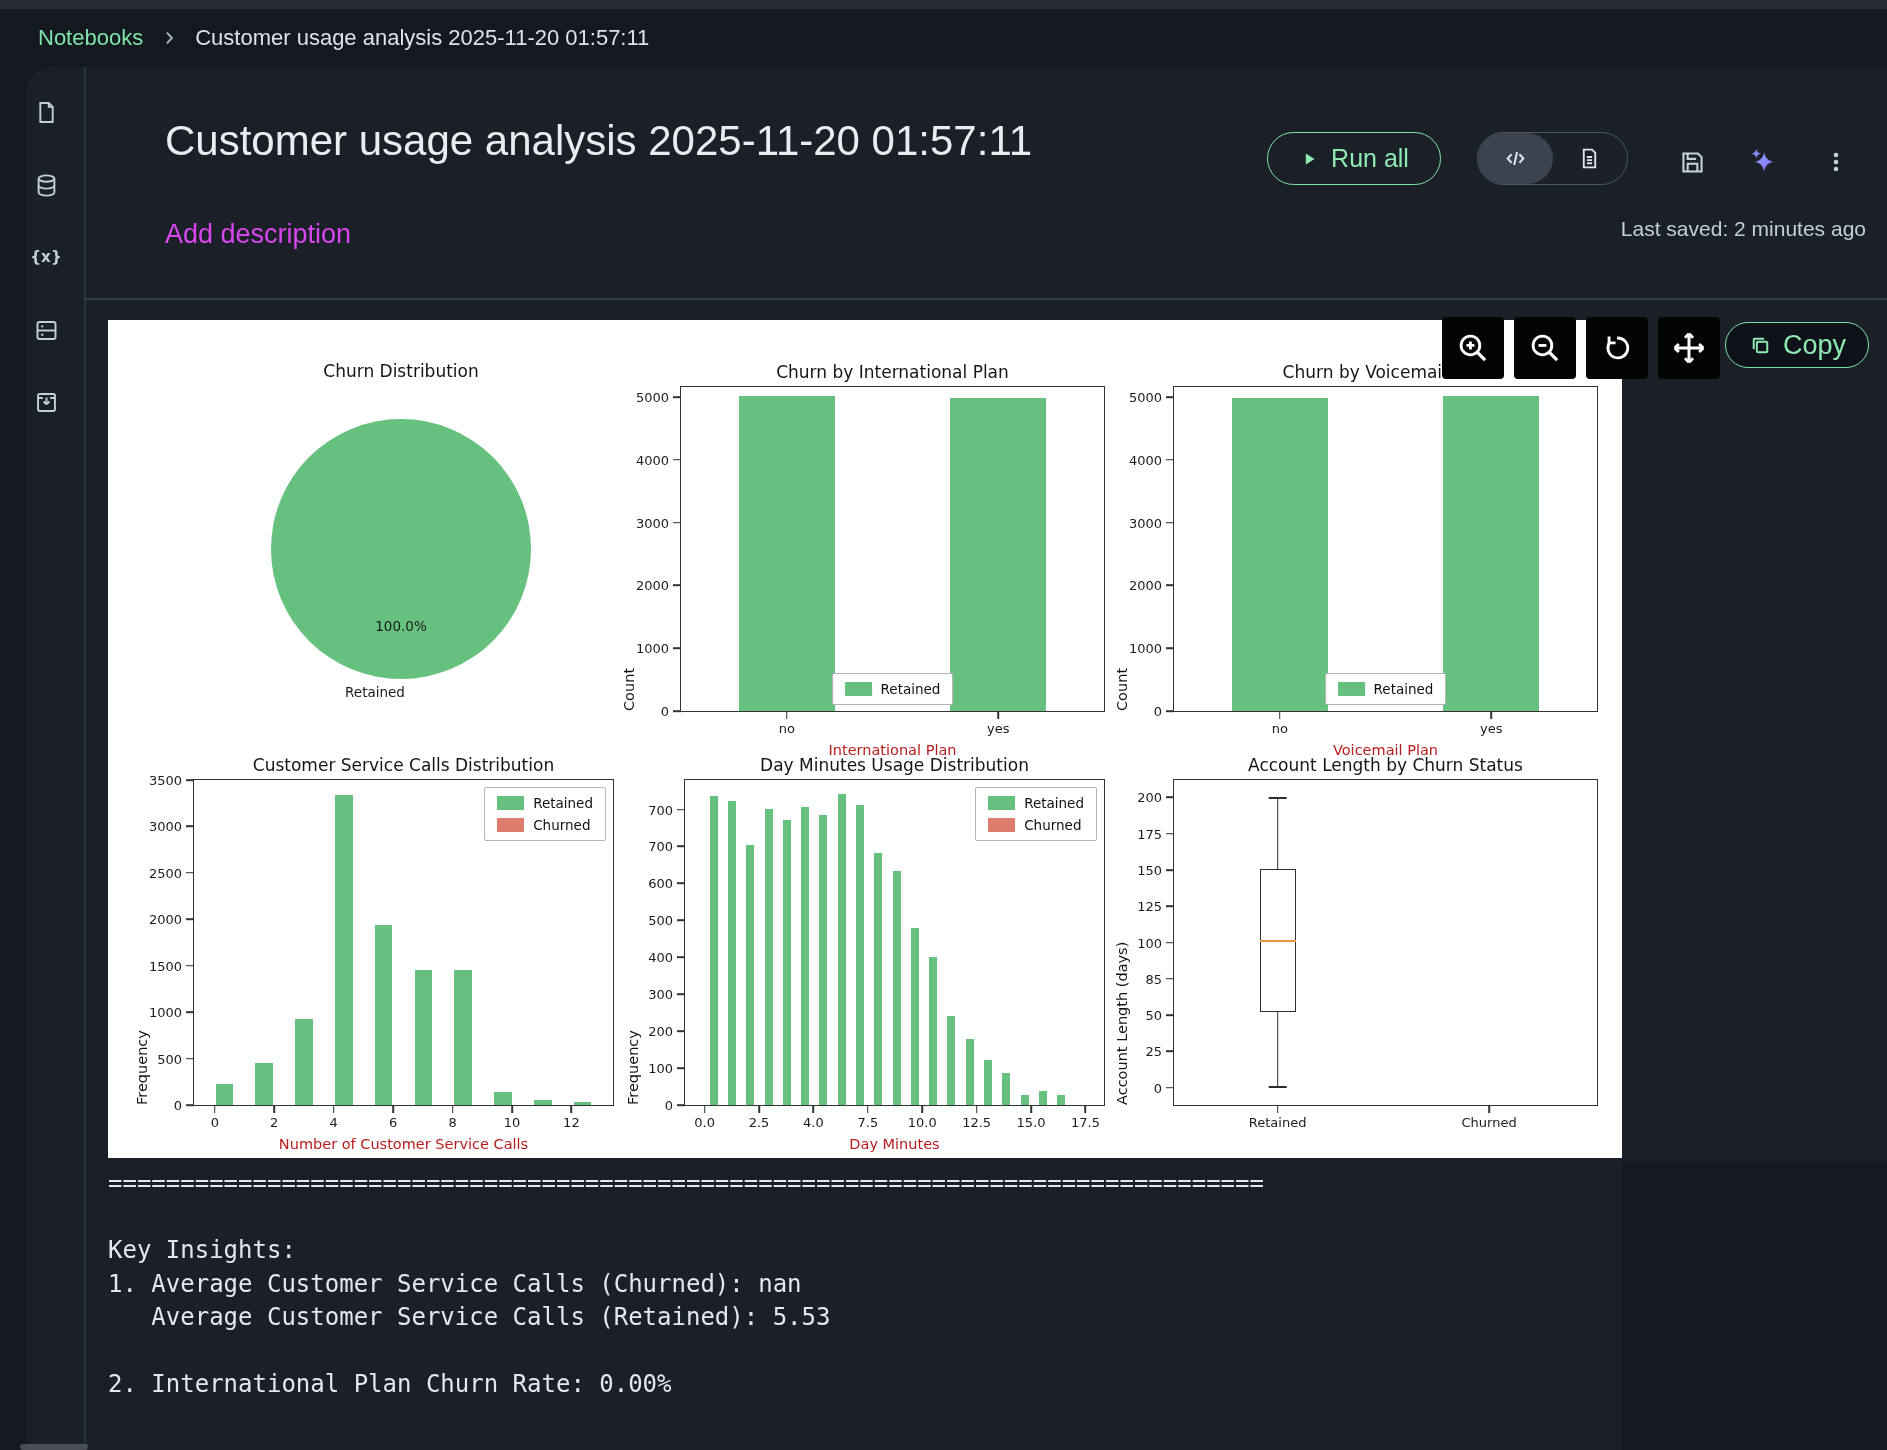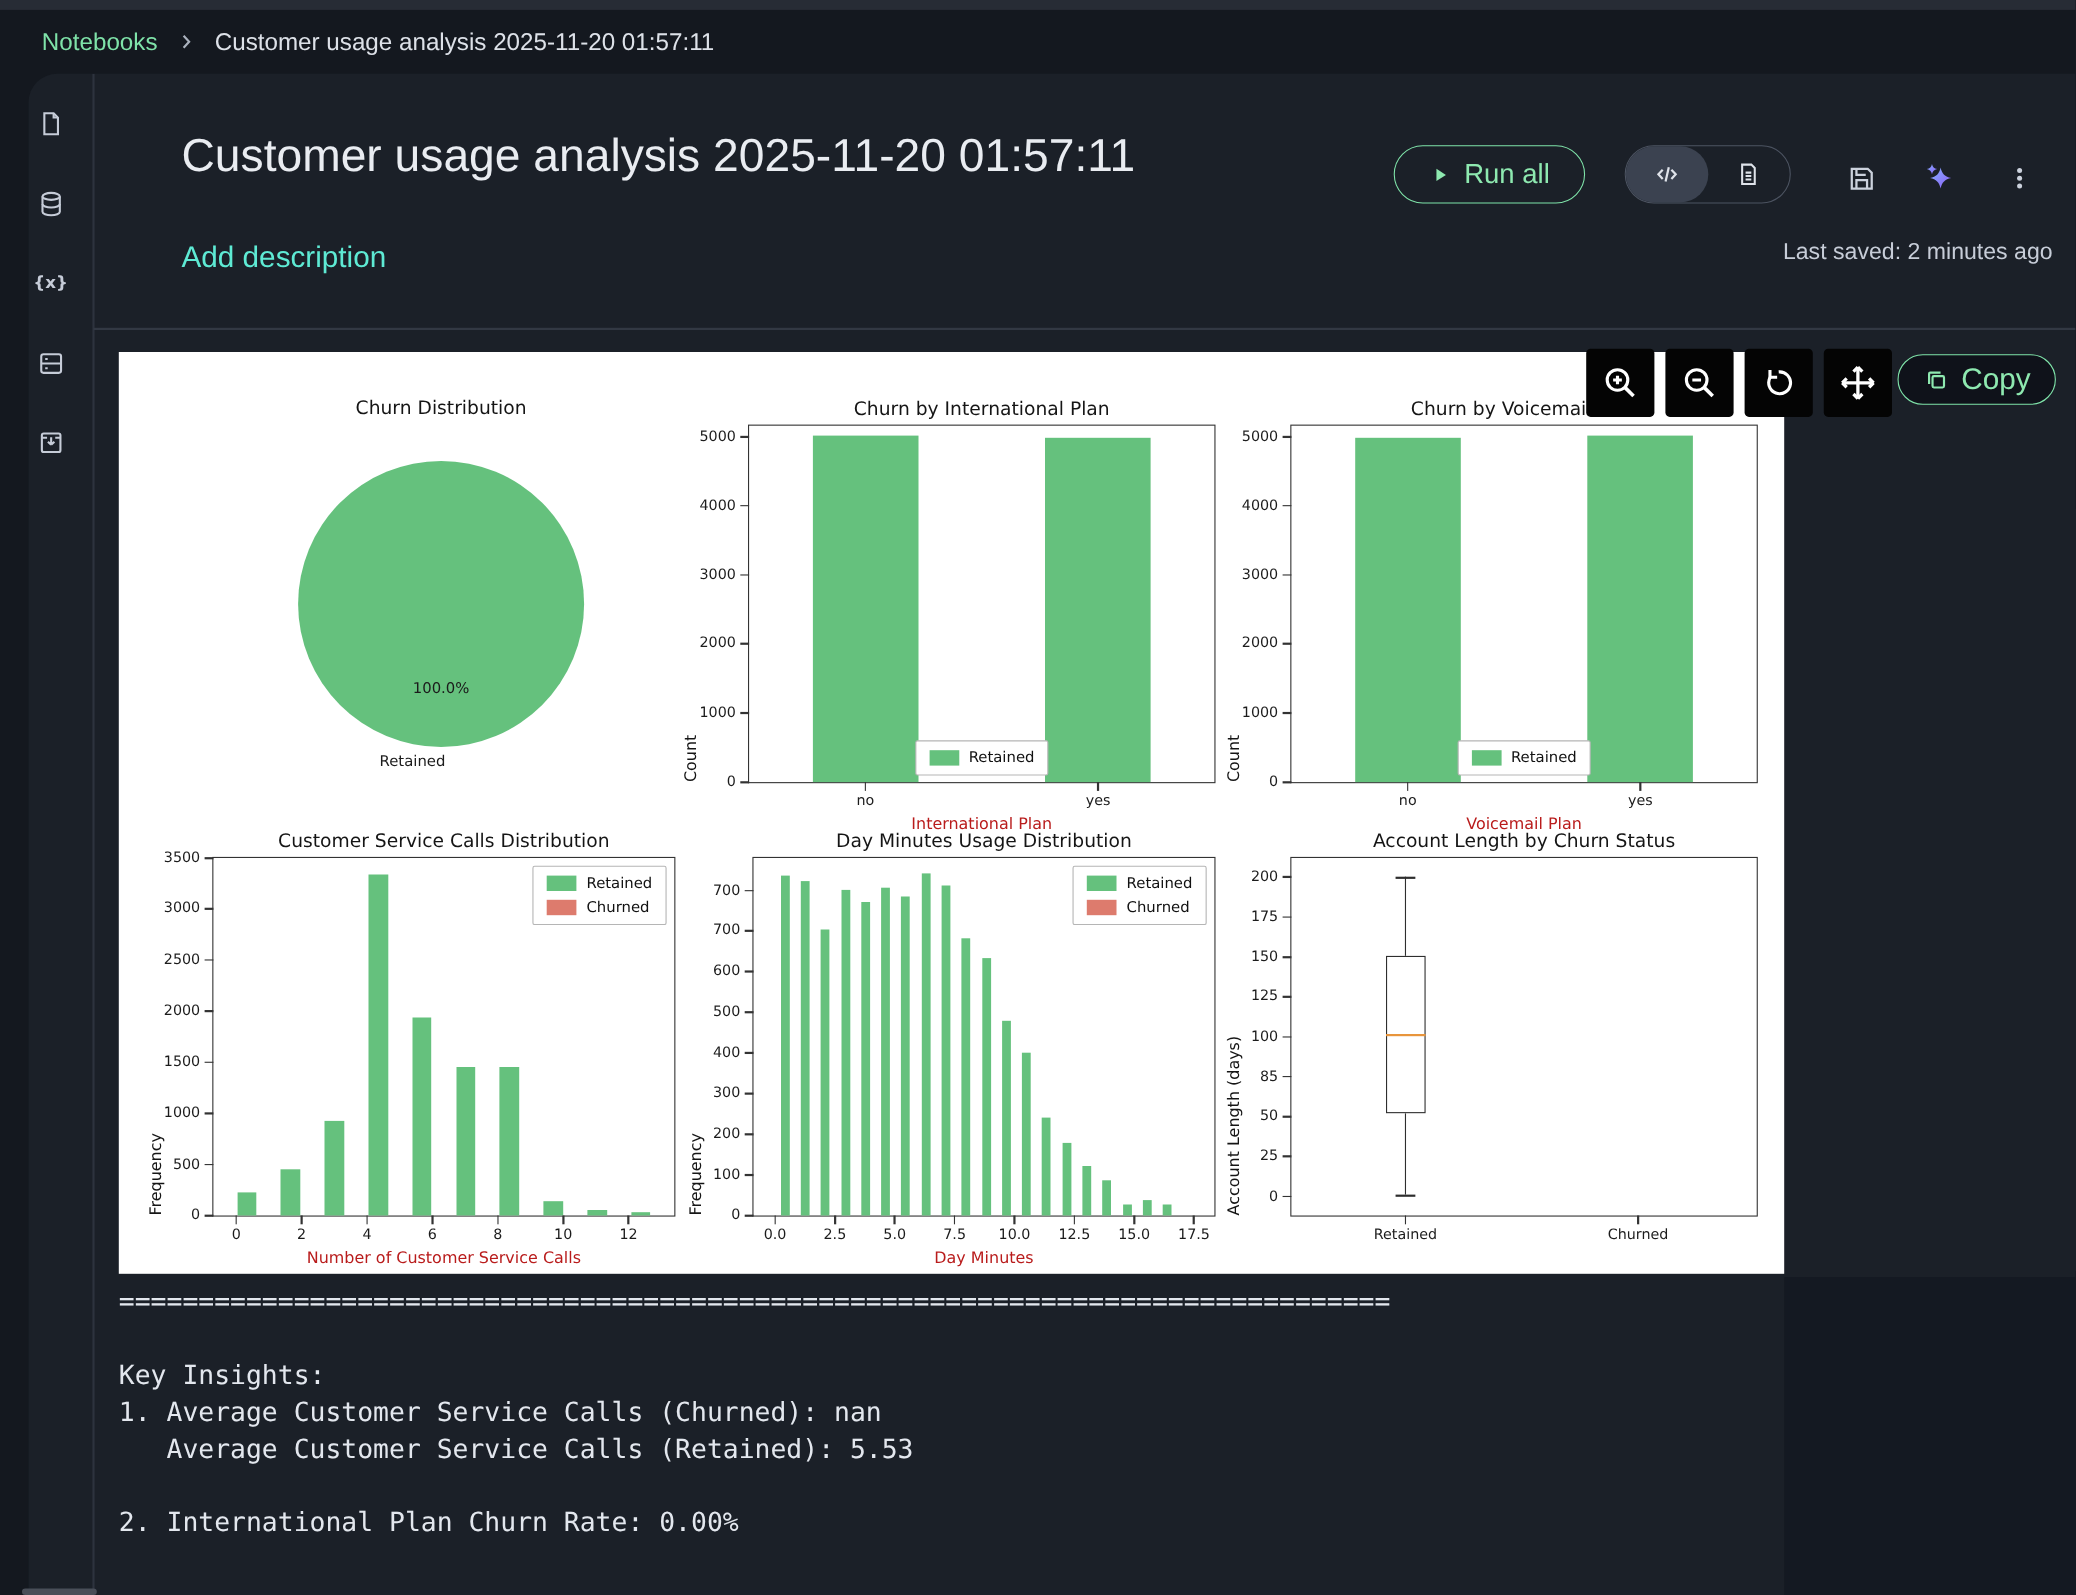--- a/index.html
+++ b/index.html
@@ -14,21 +14,21 @@
   .bc-chev { color:#aab1bd; display:flex; }
   .bc-current { color:#dde1e8; font-size:22px; }
 
   
   .panel { position:absolute; left:26px; top:67px; width:1861px; height:1383px; background:#1b2028; border-top-left-radius:26px; overflow:hidden; }
   .side-divider { position:absolute; left:58px; top:0; bottom:0; width:2px; background:#2d333e; }
   .side-btn { position:absolute; left:4px; width:32px; height:32px; color:#c6ccd8; display:flex; align-items:center; justify-content:center; cursor:pointer; }
 
   
   .nb-title { position:absolute; left:139px; top:50px; font-size:42px; font-weight:500; color:#e9ecf1; white-space:nowrap; }
-  .nb-desc { position:absolute; left:139px; top:152px; font-size:27px; color:#5eead4; }
+  .nb-desc { position:absolute; left:139px; top:152px; font-size:27px; color:#d946ef; }
   .run-all { position:absolute; left:1241px; top:65px; width:174px; height:53px; border:1.8px solid #7fe3a9; border-radius:27px; display:flex; align-items:center; justify-content:center; gap:12px; color:#8ee9b0; font-size:25px; background:transparent; cursor:pointer; }
   .view-toggle { position:absolute; left:1451px; top:65px; width:151px; height:53px; border:1.6px solid #4d5462; border-radius:27px; display:flex; }
   .seg { width:50%; height:100%; display:flex; align-items:center; justify-content:center; color:#dfe3ea; cursor:pointer; }
   .seg.active { background:#3b4250; border-radius:27px; }
   .hdr-icon { position:absolute; top:78px; width:34px; height:34px; color:#ccd2dd; display:flex; align-items:center; justify-content:center; cursor:pointer; }
   .last-saved { position:absolute; right:21px; top:150px; font-size:21px; color:#c7cdd8; }
   .hdr-divider { position:absolute; left:59px; right:0; top:231px; height:2px; background:#323843; }
 
   
   .figure { position:absolute; left:82px; top:253px; width:1514px; height:838px; background:#ffffff; font-family:"DejaVu Sans",sans-serif; }
@@ -354,21 +354,21 @@
         <div class="bar" style="left: 71.3517%; width: 1.92%; height: 13.8636%; background: rgb(101, 193, 125);"></div>
         <div class="bar" style="left: 75.7153%; width: 1.92%; height: 10%; background: rgb(101, 193, 125);"></div>
         <div class="bar" style="left: 80.079%; width: 1.92%; height: 3.18182%; background: rgb(101, 193, 125);"></div>
         <div class="bar" style="left: 84.4426%; width: 1.92%; height: 4.31818%; background: rgb(101, 193, 125);"></div>
         <div class="bar" style="left: 88.8062%; width: 1.92%; height: 3.18182%; background: rgb(101, 193, 125);"></div>
         <div class="xtick" style="left: 4.67532%;"></div>
         <div class="xtick-label" style="left: 4.67532%;">0.0</div>
         <div class="xtick" style="left: 17.6623%;"></div>
         <div class="xtick-label" style="left: 17.6623%;">2.5</div>
         <div class="xtick" style="left: 30.6494%;"></div>
-        <div class="xtick-label" style="left: 30.6494%;">5.0</div>
+        <div class="xtick-label" style="left: 30.6494%;">4.0</div>
         <div class="xtick" style="left: 43.6364%;"></div>
         <div class="xtick-label" style="left: 43.6364%;">7.5</div>
         <div class="xtick" style="left: 56.6234%;"></div>
         <div class="xtick-label" style="left: 56.6234%;">10.0</div>
         <div class="xtick" style="left: 69.6104%;"></div>
         <div class="xtick-label" style="left: 69.6104%;">12.5</div>
         <div class="xtick" style="left: 82.5974%;"></div>
         <div class="xtick-label" style="left: 82.5974%;">15.0</div>
         <div class="xtick" style="left: 95.5844%;"></div>
         <div class="xtick-label" style="left: 95.5844%;">17.5</div>

